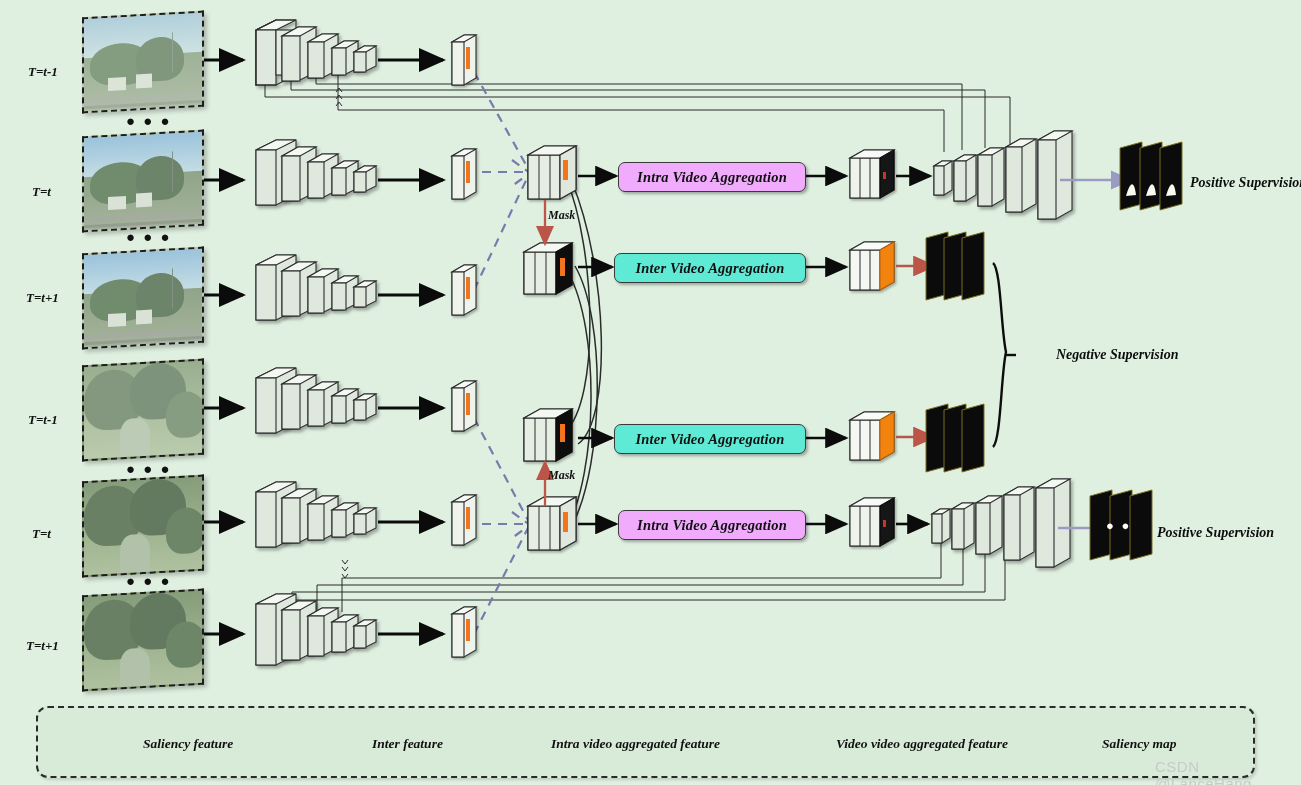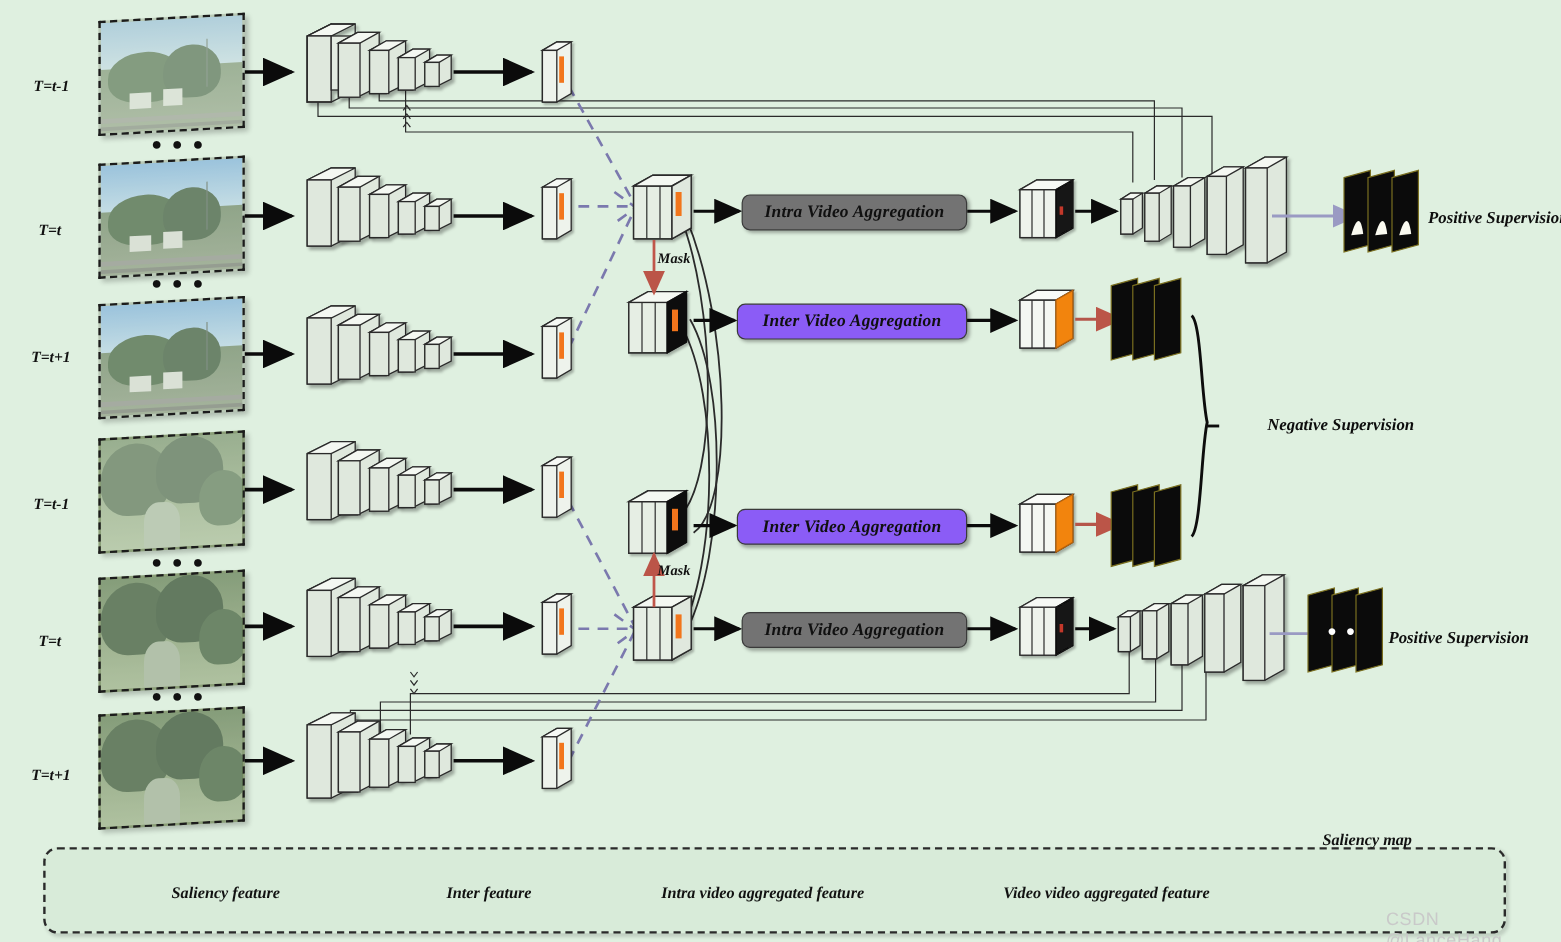--- a/index.html
+++ b/index.html
@@ -40,22 +40,22 @@
     border:1px solid #3a3a3a;
     border-radius:7px;
     display:flex;align-items:center;justify-content:center;
     font-family:"Liberation Serif", serif;
     font-style:italic;font-weight:bold;
     font-size:14.5px;color:#101010;
     box-shadow:2px 2px 3px rgba(0,0,0,0.30);
     letter-spacing:.2px;
     white-space:nowrap;
   }
-  .aggbox.intra{background:#737373;}
-  .aggbox.inter{background:#8b5cf6;font-style:italic;}
+  .aggbox.intra{background:#f0abfc;}
+  .aggbox.inter{background:#5eead4;font-style:italic;}
 
   .dots{
     position:absolute;
     font-family:"Liberation Sans", sans-serif;
     font-weight:bold;font-size:15px;color:#111;
     letter-spacing:2px;
   }
   .sal-dots{
     position:absolute;
     font-family:"Liberation Sans", sans-serif;
@@ -721,19 +721,19 @@
   </div>
   <div class="legitem" style="left:362px;top:736px;">
     <span class="legtext">Inter feature</span>
   </div>
   <div class="legitem" style="left:541px;top:736px;">
     <span class="legtext">Intra video aggregated feature</span>
   </div>
   <div class="legitem" style="left:826px;top:736px;">
     <span class="legtext">Video video aggregated feature</span>
   </div>
-  <div class="legitem" style="left:1092px;top:692px;">
+  <div class="legitem" style="left:1092px;top:736px;">
     <span class="legtext">Saliency map</span>
   </div>
 
   <div id="watermark" style="left:1155px;top:758px;">CSDN @LanceHang</div>
 
 </div>
 
 </body></html>

